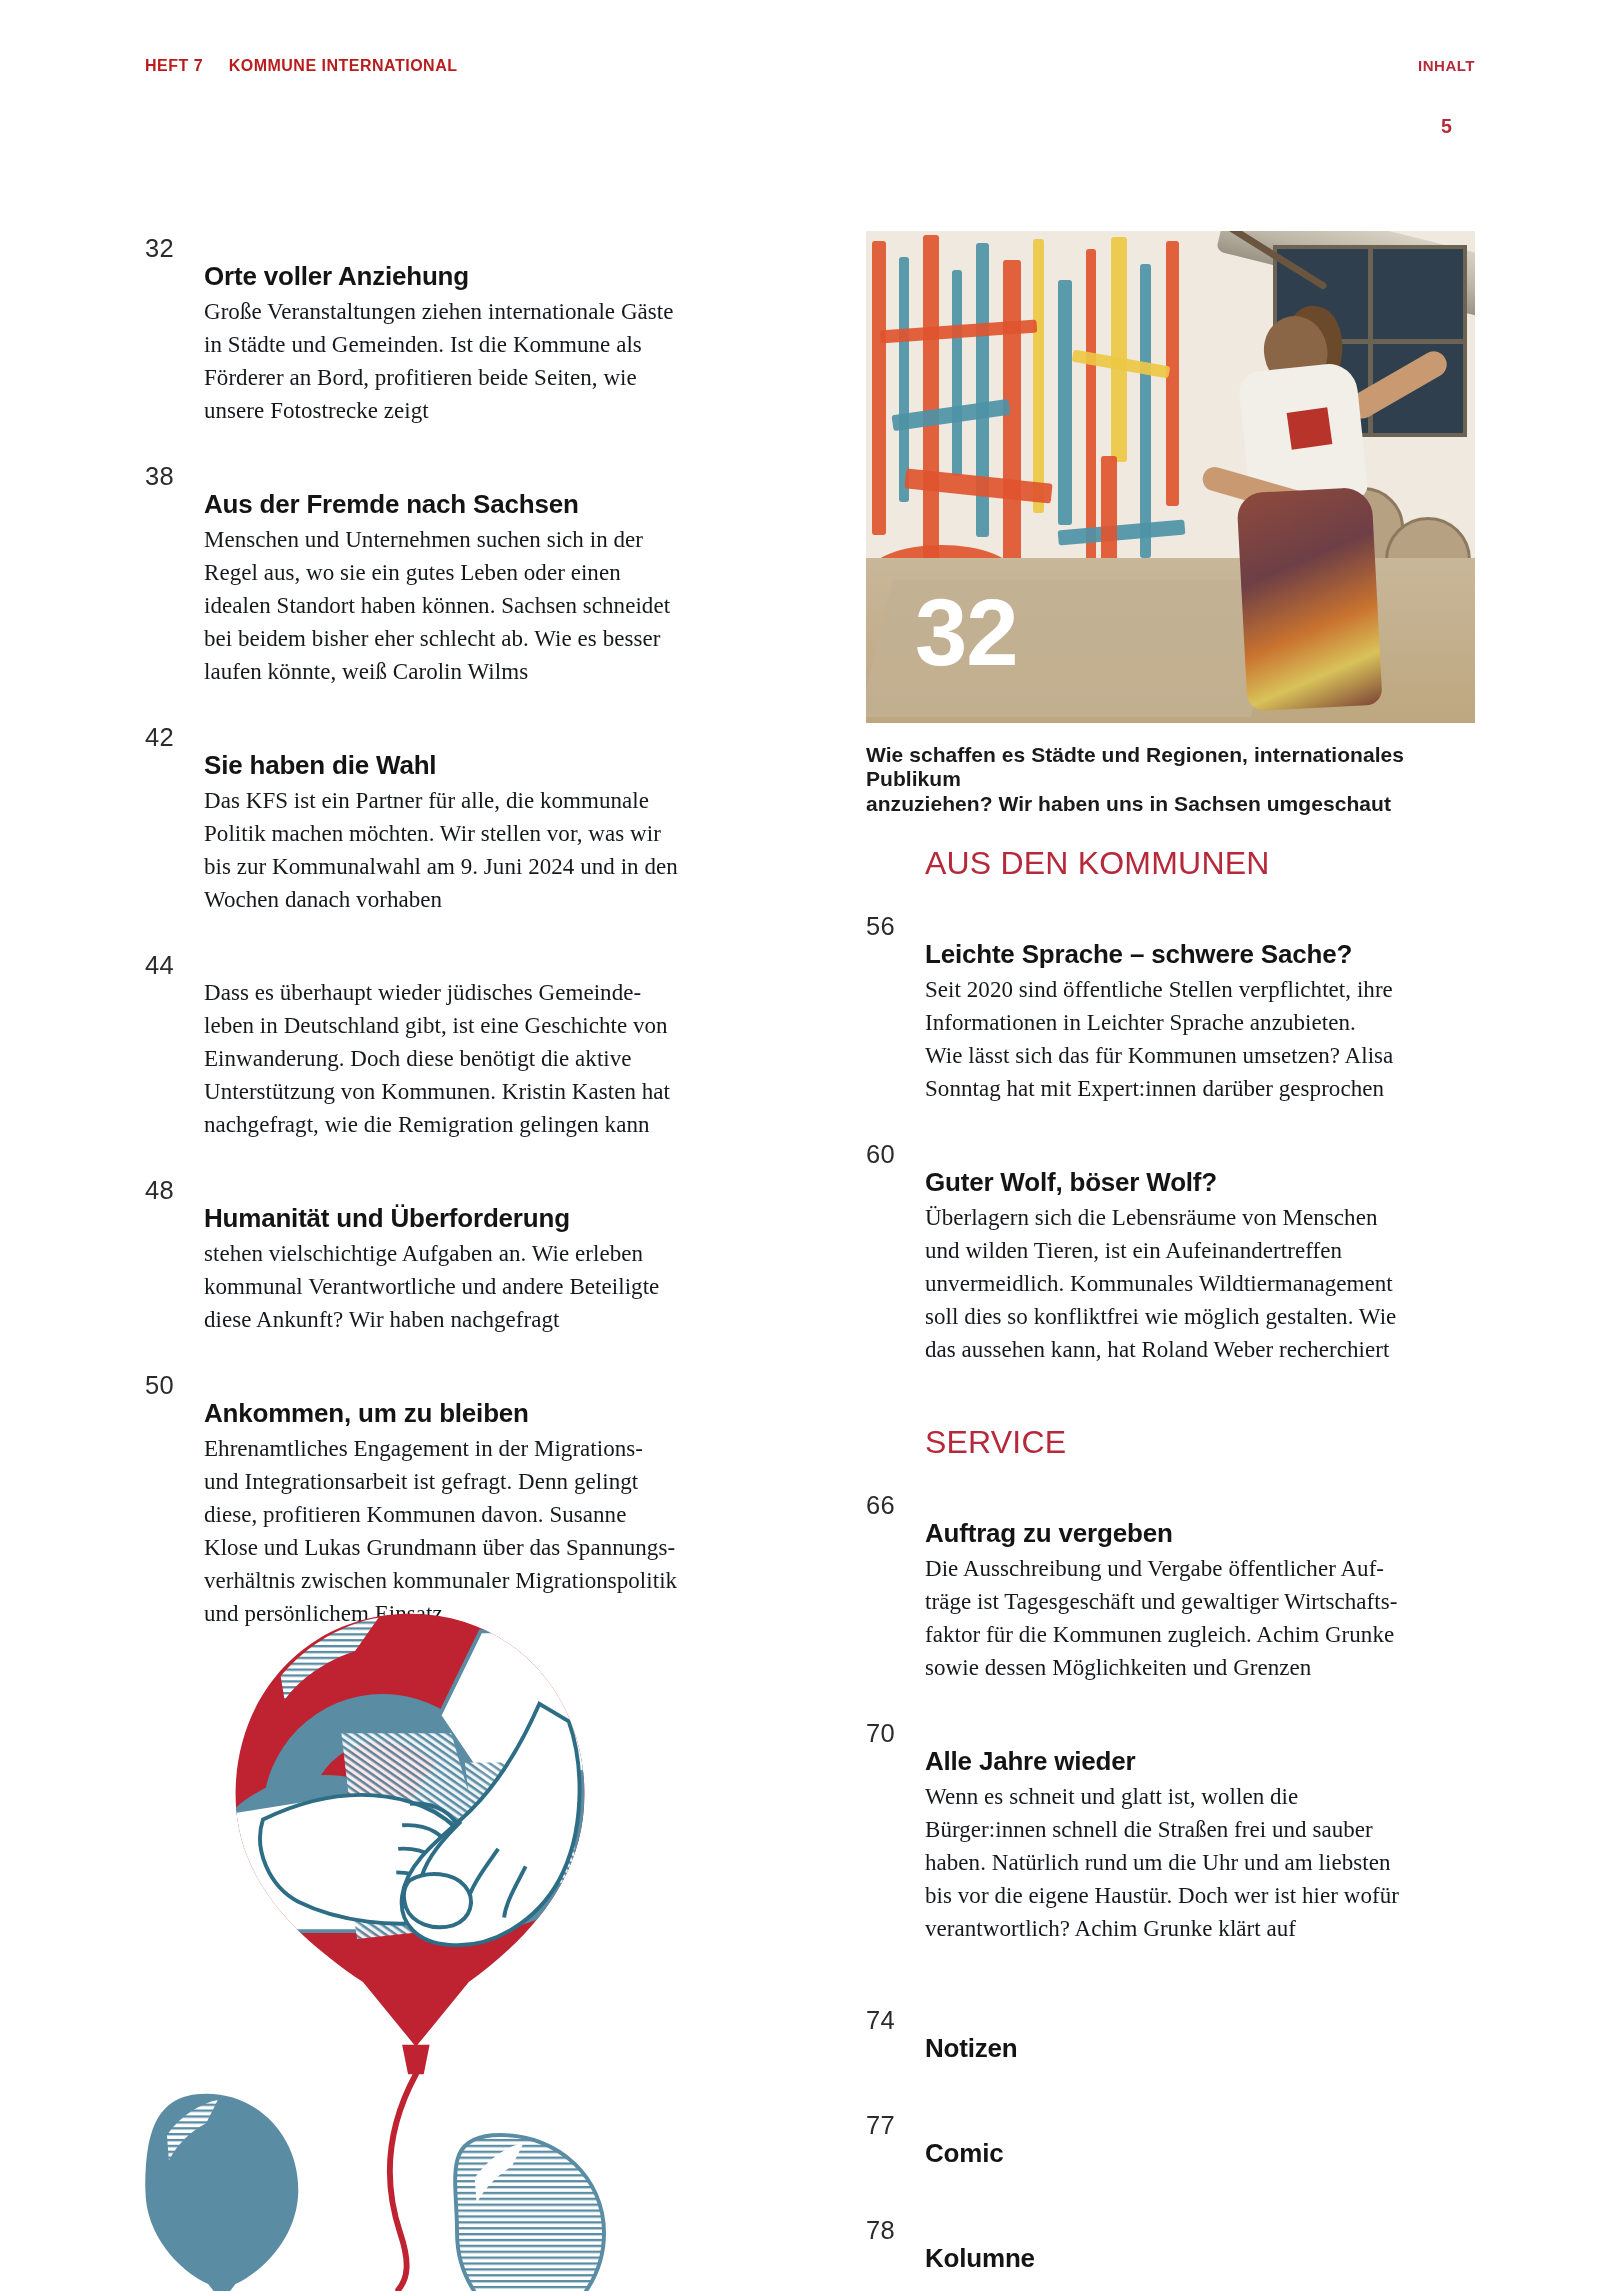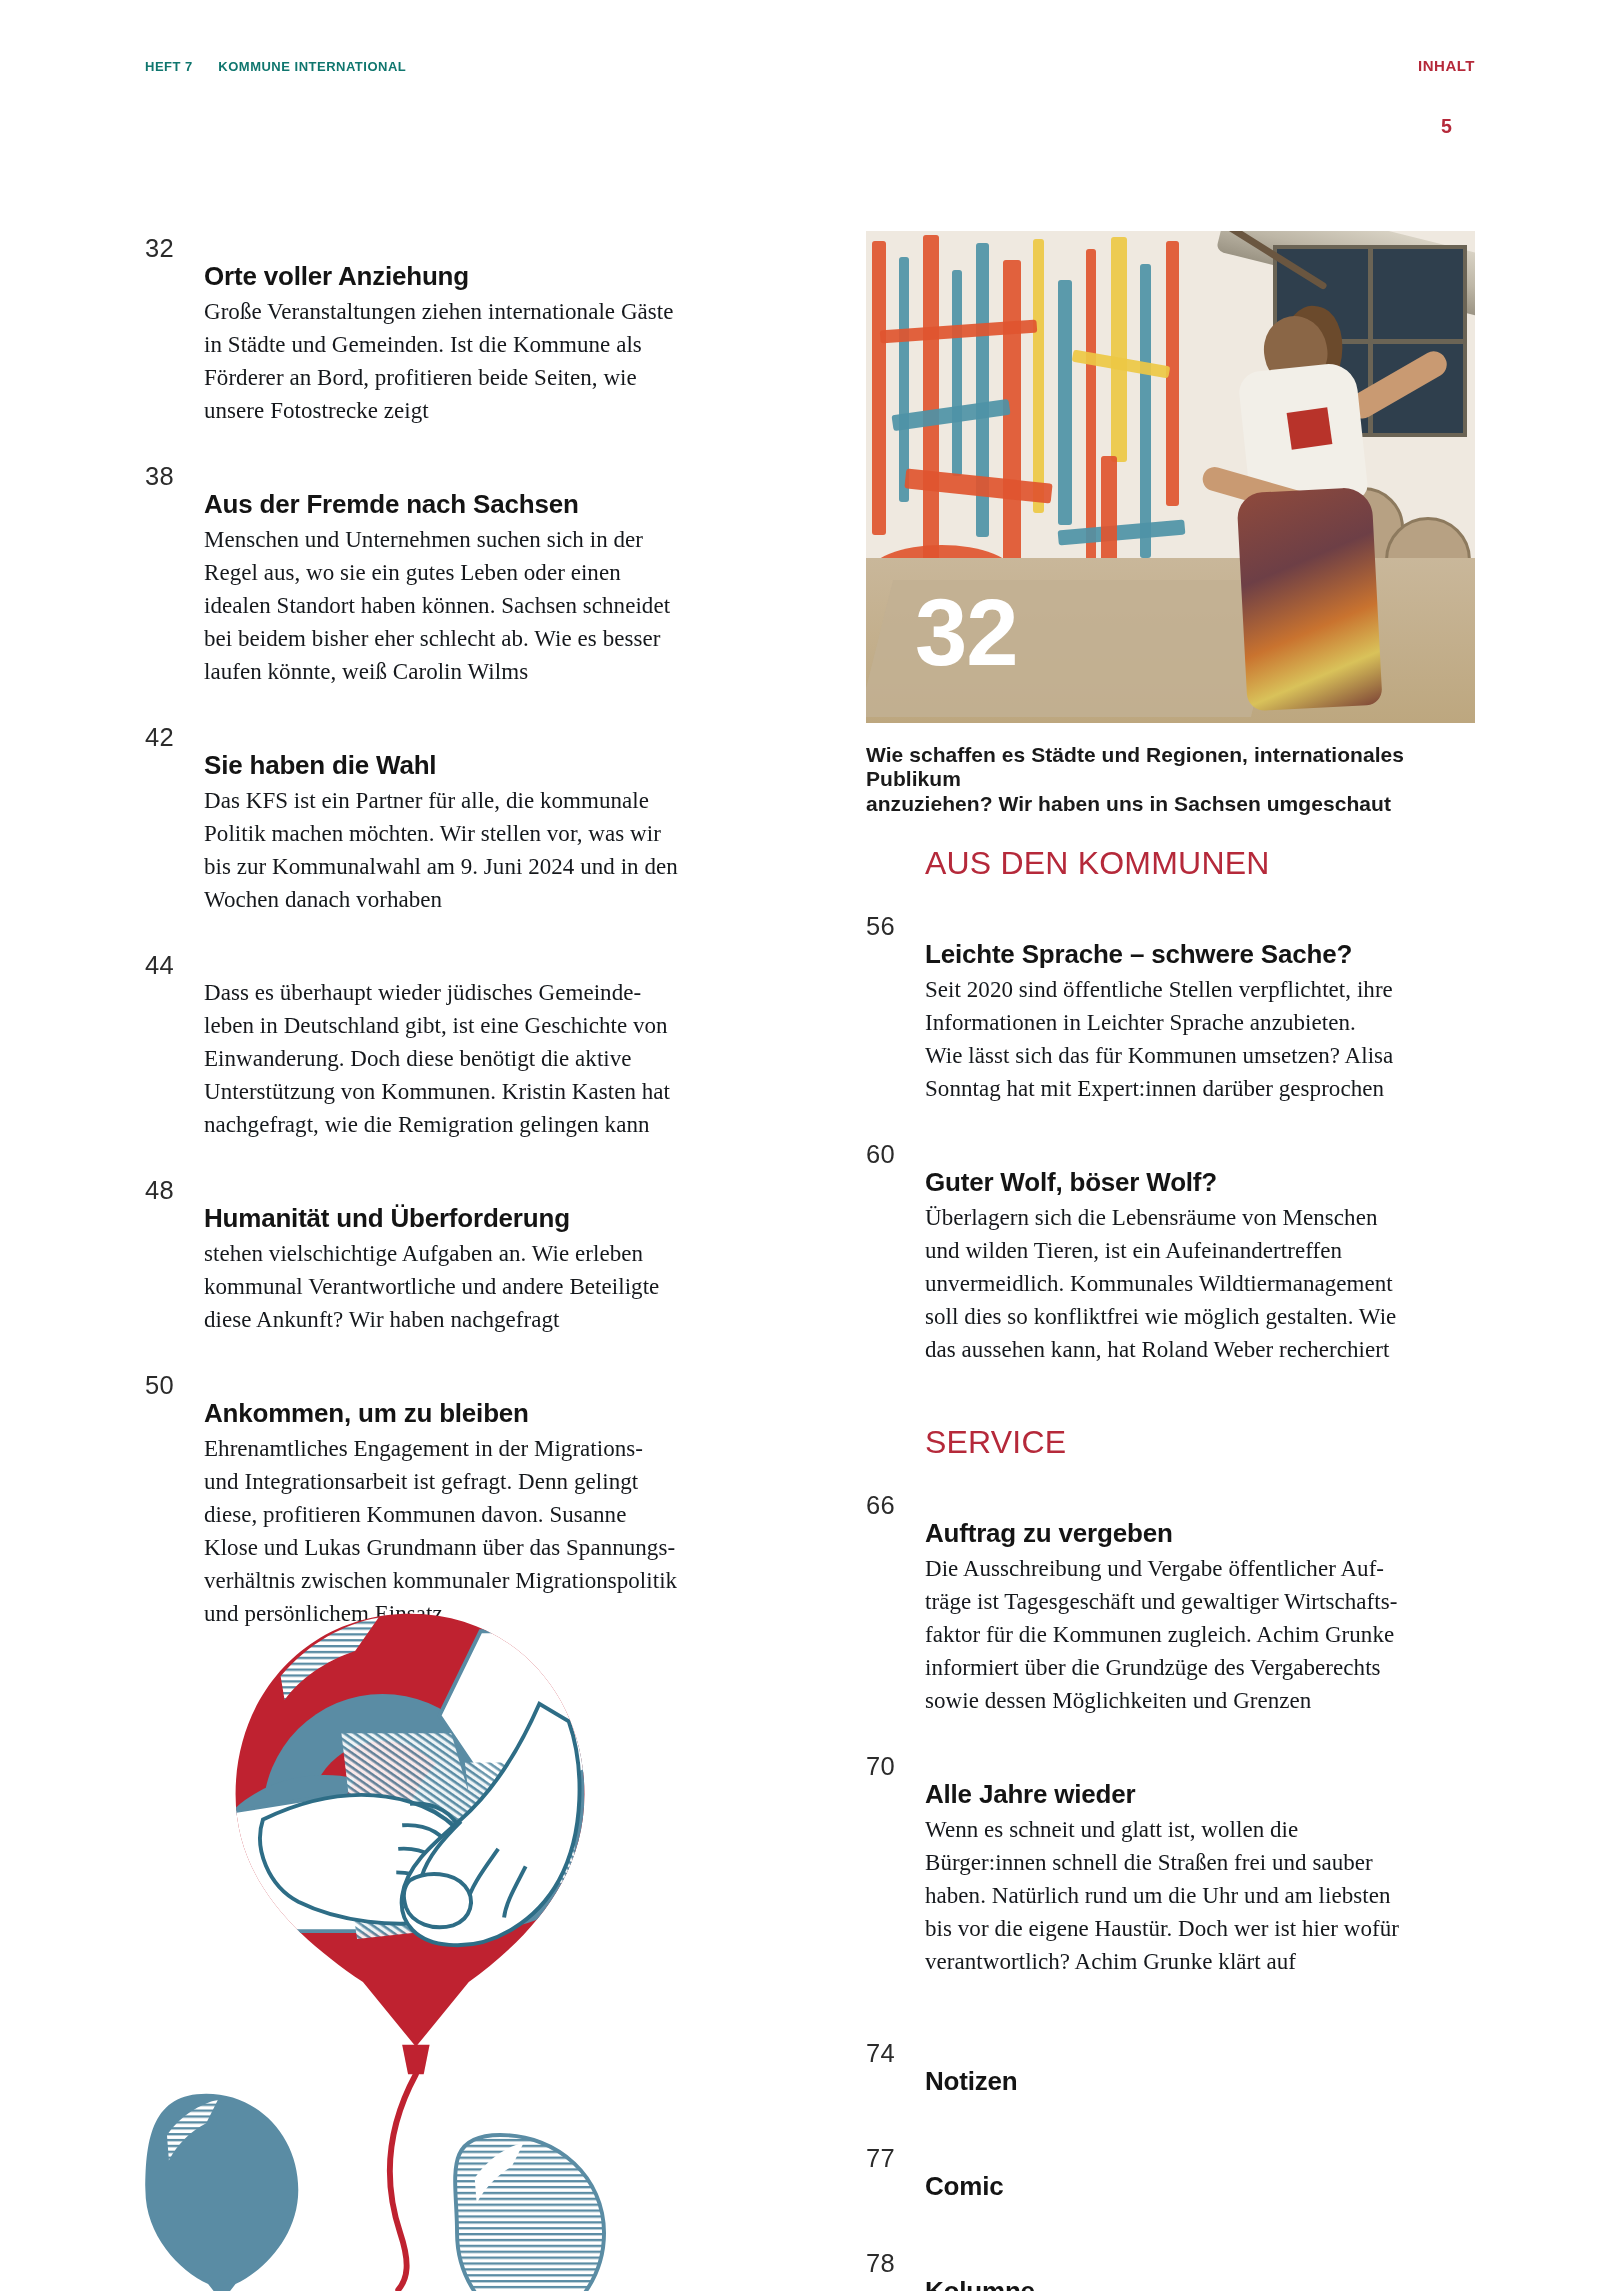--- a/index.html
+++ b/index.html
@@ -25,24 +25,24 @@
     right: 145px;
     height: 21.6px;
     display: flex;
     align-items: baseline;
     justify-content: space-between;
   }
   .rh-left {
     display: flex;
     align-items: flex-start;
     gap: 25.5px;
-    font-size: 13px;
+    font-size: 16px;
     font-weight: 700;
     letter-spacing: 0.5px;
-    color: #0f766e;
+    color: #b91c1c;
   }
   .rh-right {
     display: flex;
     align-items: center;
     gap: 41px;
     flex-direction: column;
   }
   .rh-inhalt {
     font-size: 15px;
     font-weight: 700;
@@ -455,21 +455,20 @@
     <div class="section-head">SERVICE</div>
 
     <div class="toc-entry">
       <div class="toc-num">66</div>
       <div class="toc-body">
         <div class="toc-title">Auftrag zu vergeben</div>
         <div class="toc-desc">
           <span class="ln">Die Ausschreibung und Vergabe öffentlicher Auf-</span>
           <span class="ln">träge ist Tagesgeschäft und gewaltiger Wirtschafts-</span>
           <span class="ln">faktor für die Kommunen zugleich. Achim Grunke</span>
-          <span class="ln">informiert über die Grundzüge des Vergaberechts</span>
           <span class="ln">sowie dessen Möglichkeiten und Grenzen</span>
         </div>
       </div>
     </div>
 
     <div class="toc-entry">
       <div class="toc-num">70</div>
       <div class="toc-body">
         <div class="toc-title">Alle Jahre wieder</div>
         <div class="toc-desc">

